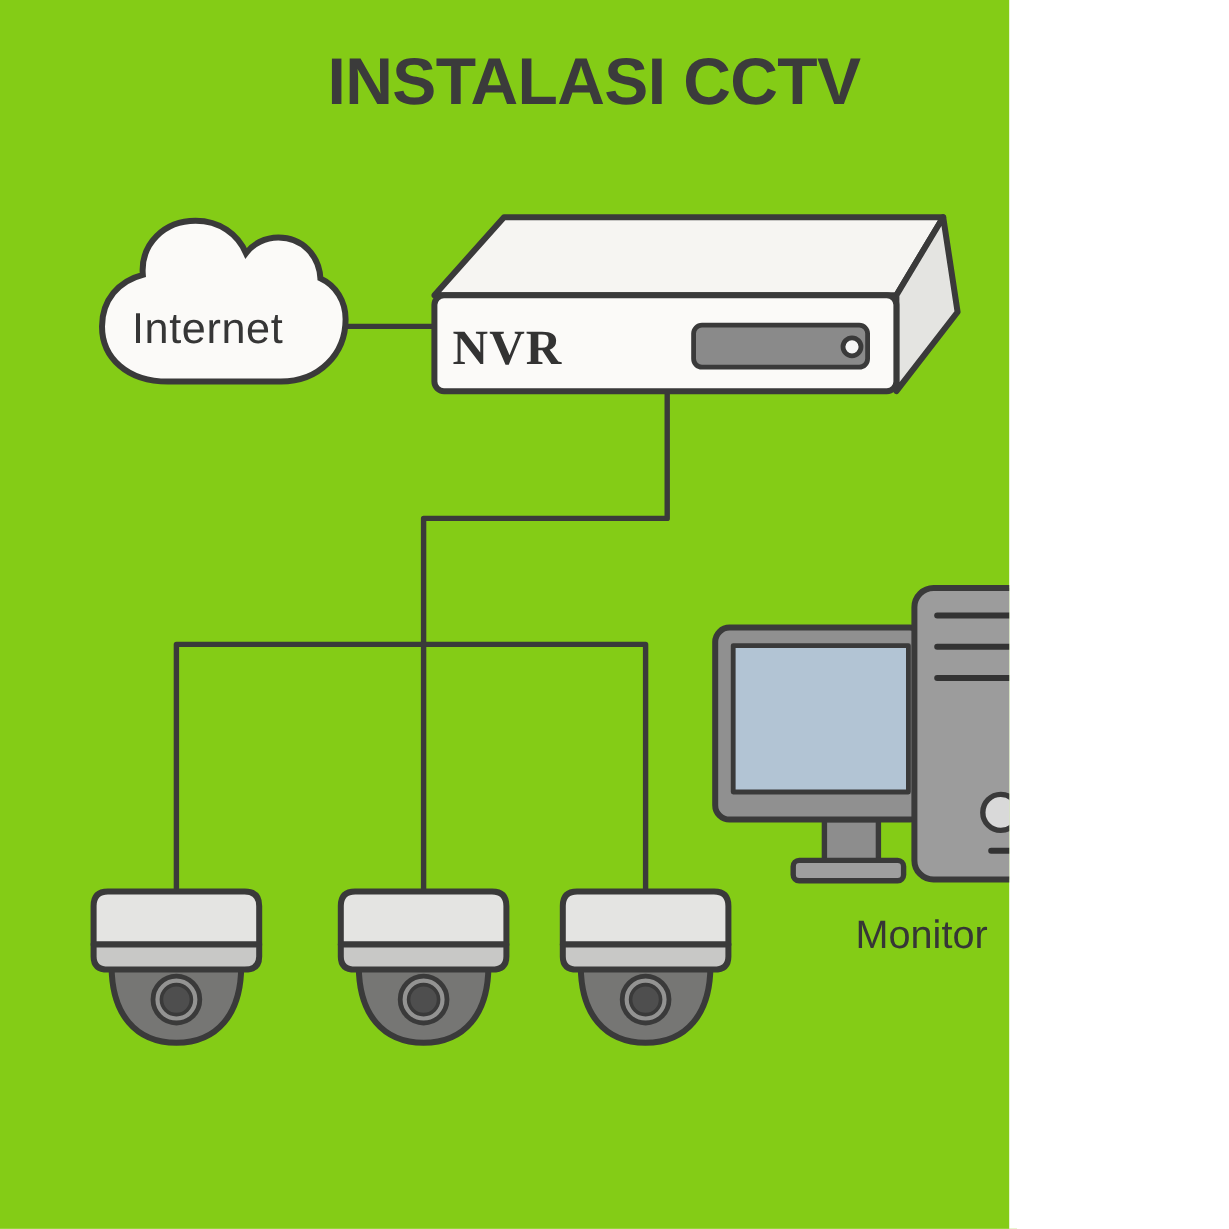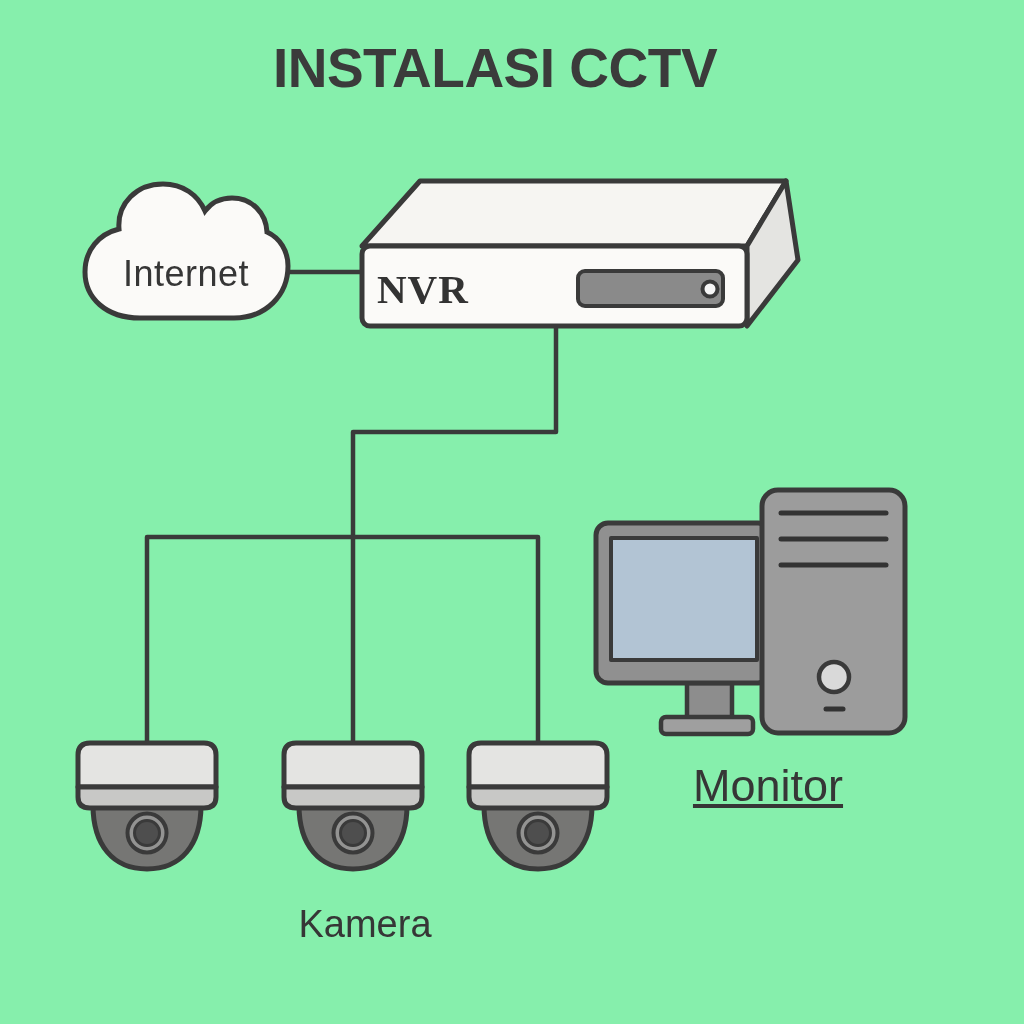--- a/index.html
+++ b/index.html
@@ -1,58 +1,57 @@
 <!DOCTYPE html>
 <html><head>
 <meta charset="utf-8">
 <style>
   html, body { margin: 0; padding: 0; }
   .canvas {
     position: relative;
-    width: 1024px;
+    width: 841px;
     height: 1024px;
-    background: #86efac;
+    background: #84cc16;
     overflow: hidden;
     font-family: "Liberation Sans", sans-serif;
     color: #363636;
   }
   .diagram-svg { position: absolute; left: 0; top: 0; }
   .label { position: absolute; white-space: nowrap; }
   .title {
     left: 0; top: 36px; width: 990px;
     text-align: center;
     font-size: 55px;
     font-weight: 700;
     letter-spacing: -0.5px;
     color: #3b3b3b;
   }
   .internet-label {
-    left: 116px; top: 253px; width: 140px;
+    left: 103px; top: 253px; width: 140px;
     text-align: center;
     font-size: 36px;
     letter-spacing: 0.5px;
   }
   .nvr-label {
     left: 377px; top: 265px;
     font-size: 41px;
     font-weight: 700;
     letter-spacing: 1px;
     color: #333333;
     font-family: Liberation Serif, serif;
   }
   .kamera-label {
     left: 265px; top: 903px; width: 200px;
     text-align: center;
     font-size: 38px;
   }
   .monitor-label {
     left: 668px; top: 760px; width: 200px;
     text-align: center;
-    font-size: 45px;
-    text-decoration: underline;
+    font-size: 33px;
   }
   .stroke { stroke: #3a3a3a; fill: none; }
 </style>
 </head>
 <body>
 
 <div class="canvas">
 
   <svg class="diagram-svg" width="1024" height="1024" viewBox="0 0 1024 1024">
 
@@ -116,17 +115,16 @@
       <line x1="826" y1="709" x2="843" y2="709" stroke="#333333" stroke-width="5" stroke-linecap="round"></line>
     </g>
   </svg>
 
   <div class="label title">INSTALASI CCTV</div>
 
   <div class="label internet-label">Internet</div>
 
   <div class="label nvr-label">NVR</div>
 
-  <div class="label kamera-label">Kamera</div>
 
   <div class="label monitor-label">Monitor</div>
 
 </div>
 
 </body></html>

